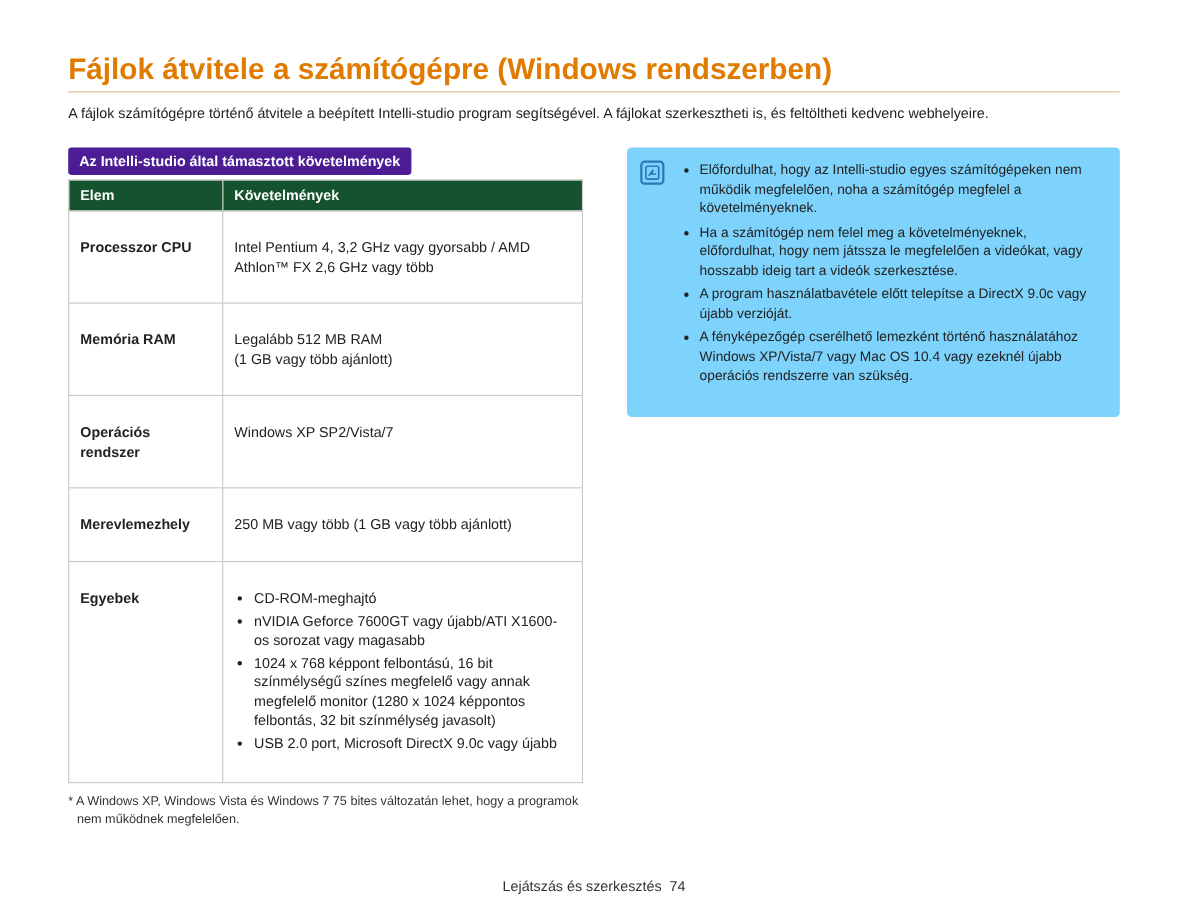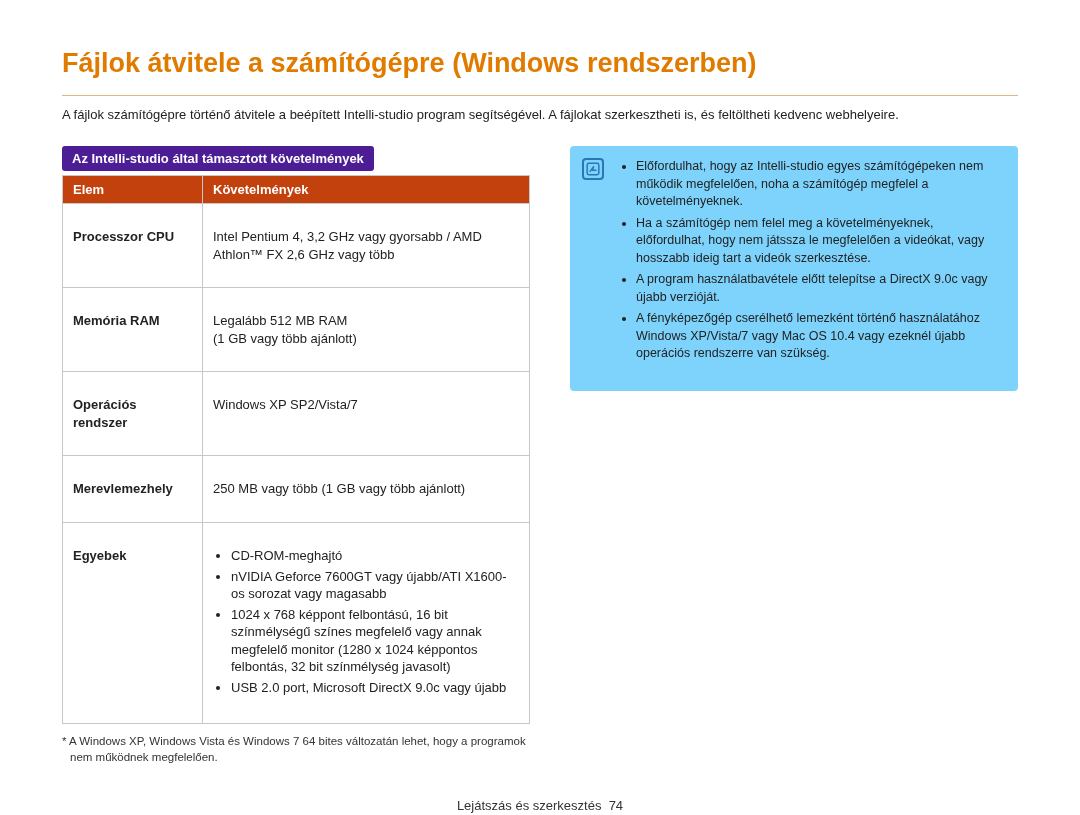--- a/index.html
+++ b/index.html
@@ -11,21 +11,21 @@
     padding: 48px 62px 20px 62px;
     position: relative;
     font-size: 13px;
     color: #222;
   }
   .page-title {
     color: #e07b00;
     font-size: 27px;
     font-weight: bold;
     border-bottom: 1px solid #d9b88a;
-    padding-bottom: 16px;
+    padding-bottom: 4px;
     margin-bottom: 10px;
   }
   .intro {
     font-size: 13px;
     line-height: 1.4;
     margin-bottom: 22px;
   }
   .columns {
     display: flex;
     gap: 40px;
@@ -44,21 +44,21 @@
     margin-bottom: 0;
   }
 
   table.req {
     width: 100%;
     border-collapse: collapse;
     font-size: 13px;
     margin-top: 4px;
   }
   table.req th {
-    background: #c2410c;
+    background: #14532d;
     color: #fff;
     text-align: left;
     font-weight: bold;
     padding: 6px 10px;
     border: 1px solid #c7c7c7;
   }
   table.req td {
     border: 1px solid #c7c7c7;
     padding: 24px 10px;
     vertical-align: top;
@@ -178,21 +178,21 @@
                 <li>CD-ROM-meghajtó</li>
                 <li>nVIDIA Geforce 7600GT vagy újabb/ATI X1600-os sorozat vagy magasabb</li>
                 <li>1024 x 768 képpont felbontású, 16 bit színmélységű színes megfelelő vagy annak megfelelő monitor (1280 x 1024 képpontos felbontás, 32 bit színmélység javasolt)</li>
                 <li>USB 2.0 port, Microsoft DirectX 9.0c vagy újabb</li>
               </ul>
           </td>
         </tr>
       </tbody>
     </table>
 
-    <p class="footnote">* A Windows XP, Windows Vista és Windows 7 64 bites változatán lehet, hogy a programok nem működnek megfelelően.</p>
+    <p class="footnote">* A Windows XP, Windows Vista és Windows 7 75 bites változatán lehet, hogy a programok nem működnek megfelelően.</p>
   </div>
 
   <div class="col-right">
 
     <div class="note-box">
       <span class="note-icon info">
         <svg viewBox="0 0 24 24" fill="none" stroke="#2c76b5" stroke-width="2.5">
           <rect x="2" y="2" width="20" height="20" rx="3"></rect>
           <path d="M7 16 L13 8 M13 8 L11 14 L17 14" stroke-linecap="round" stroke-linejoin="round"></path>
         </svg>

